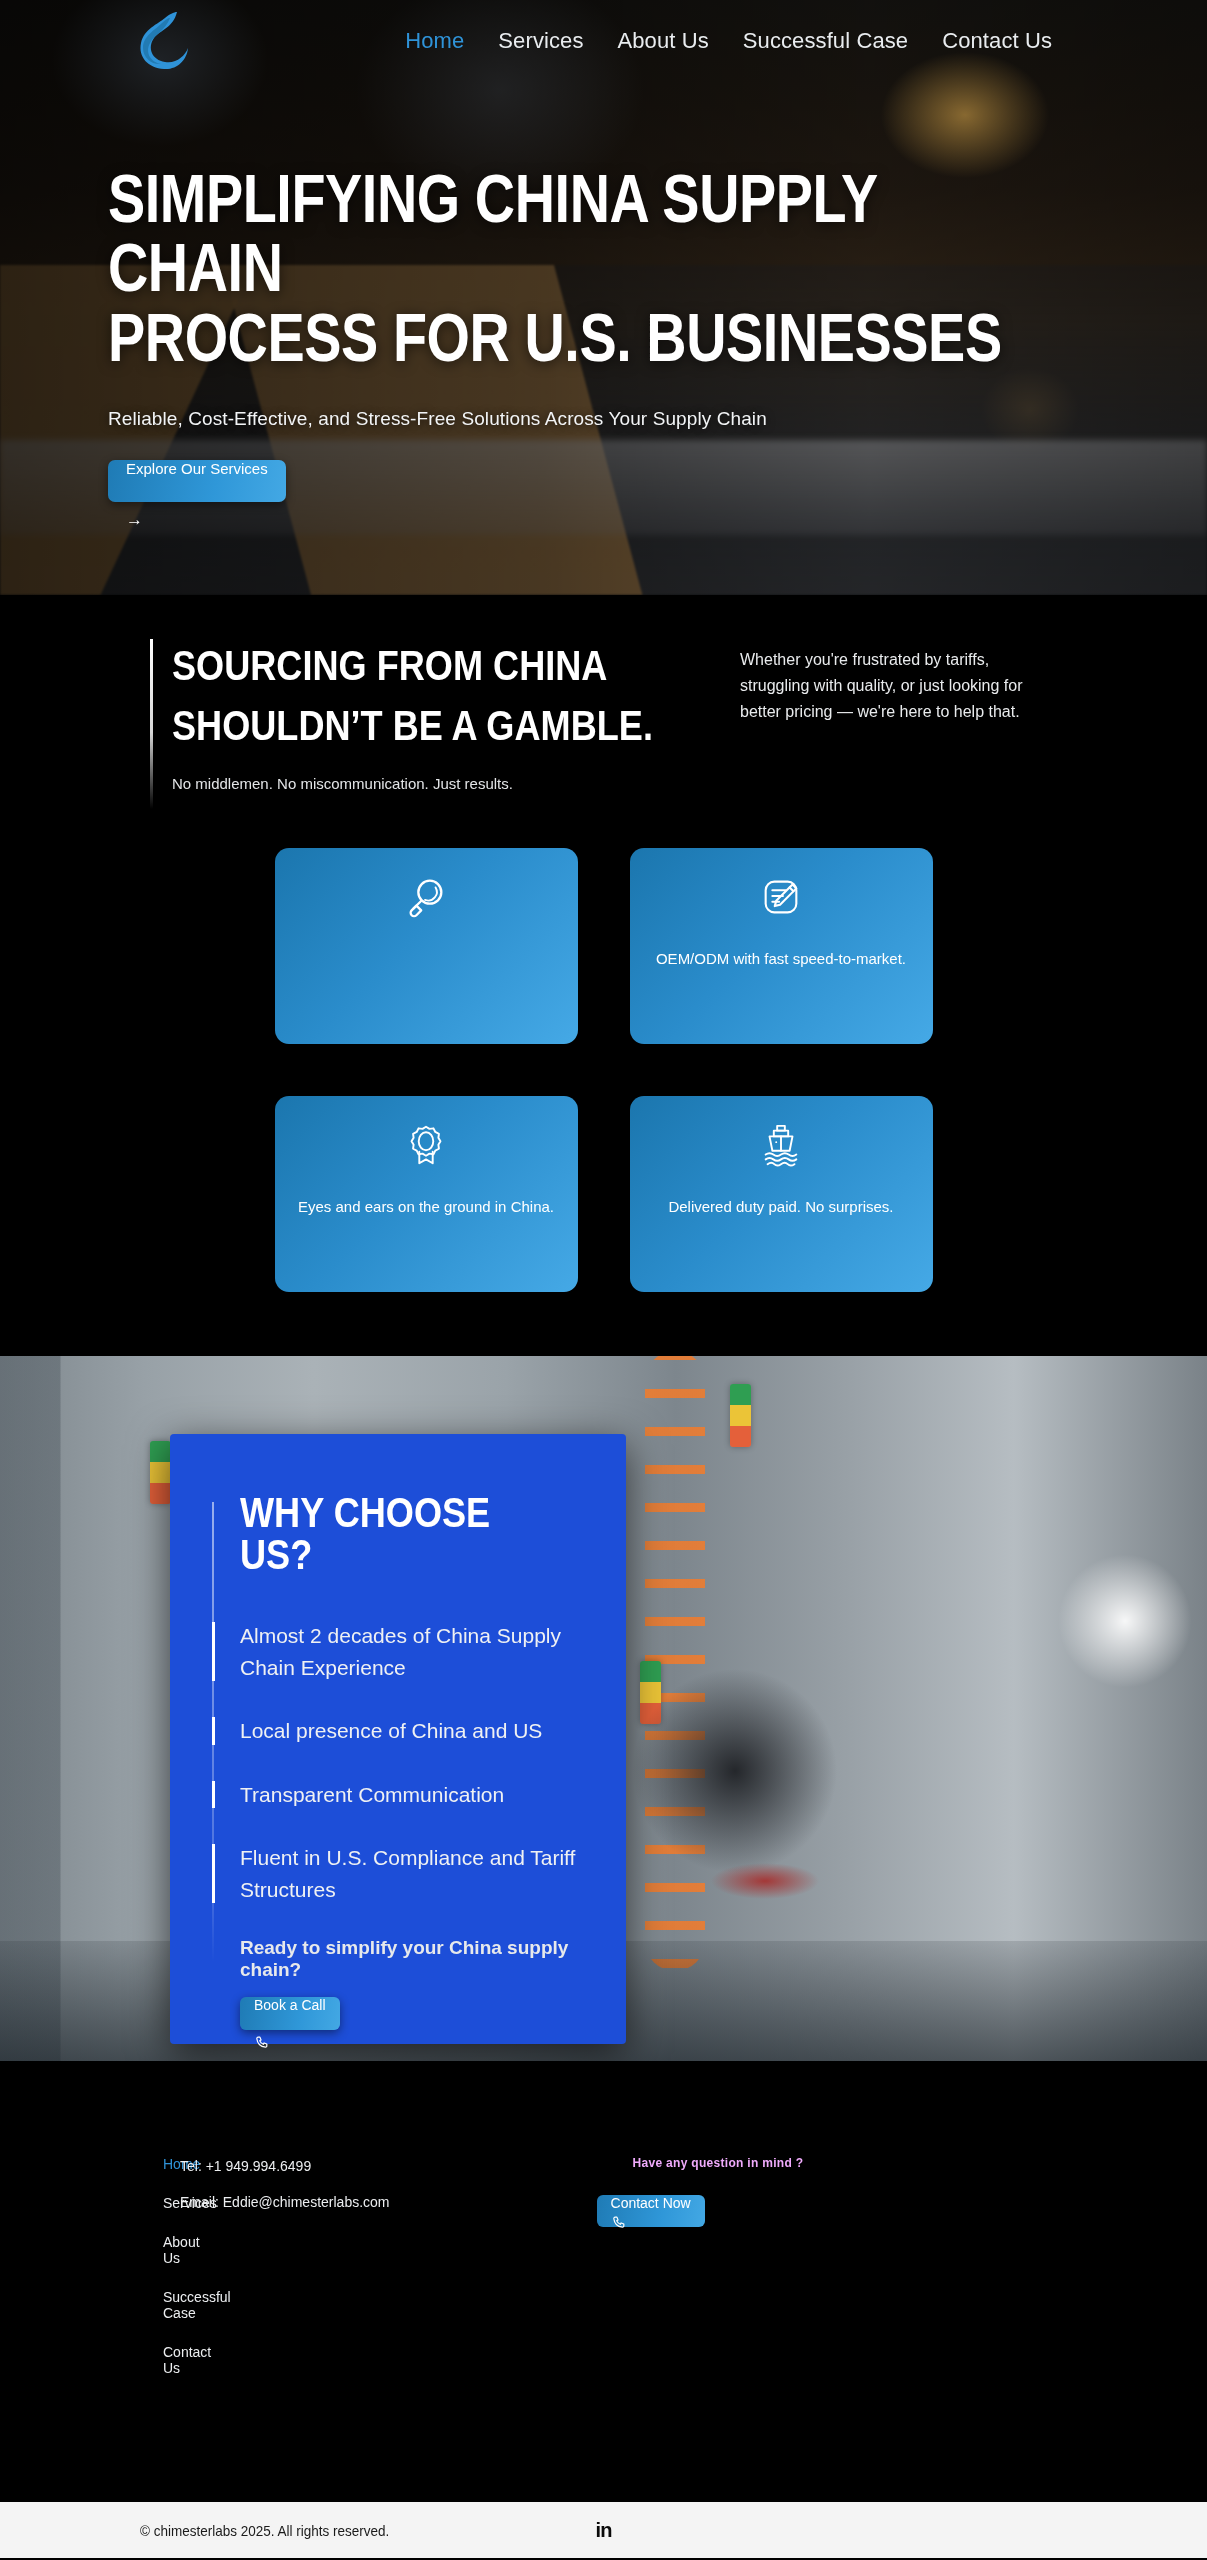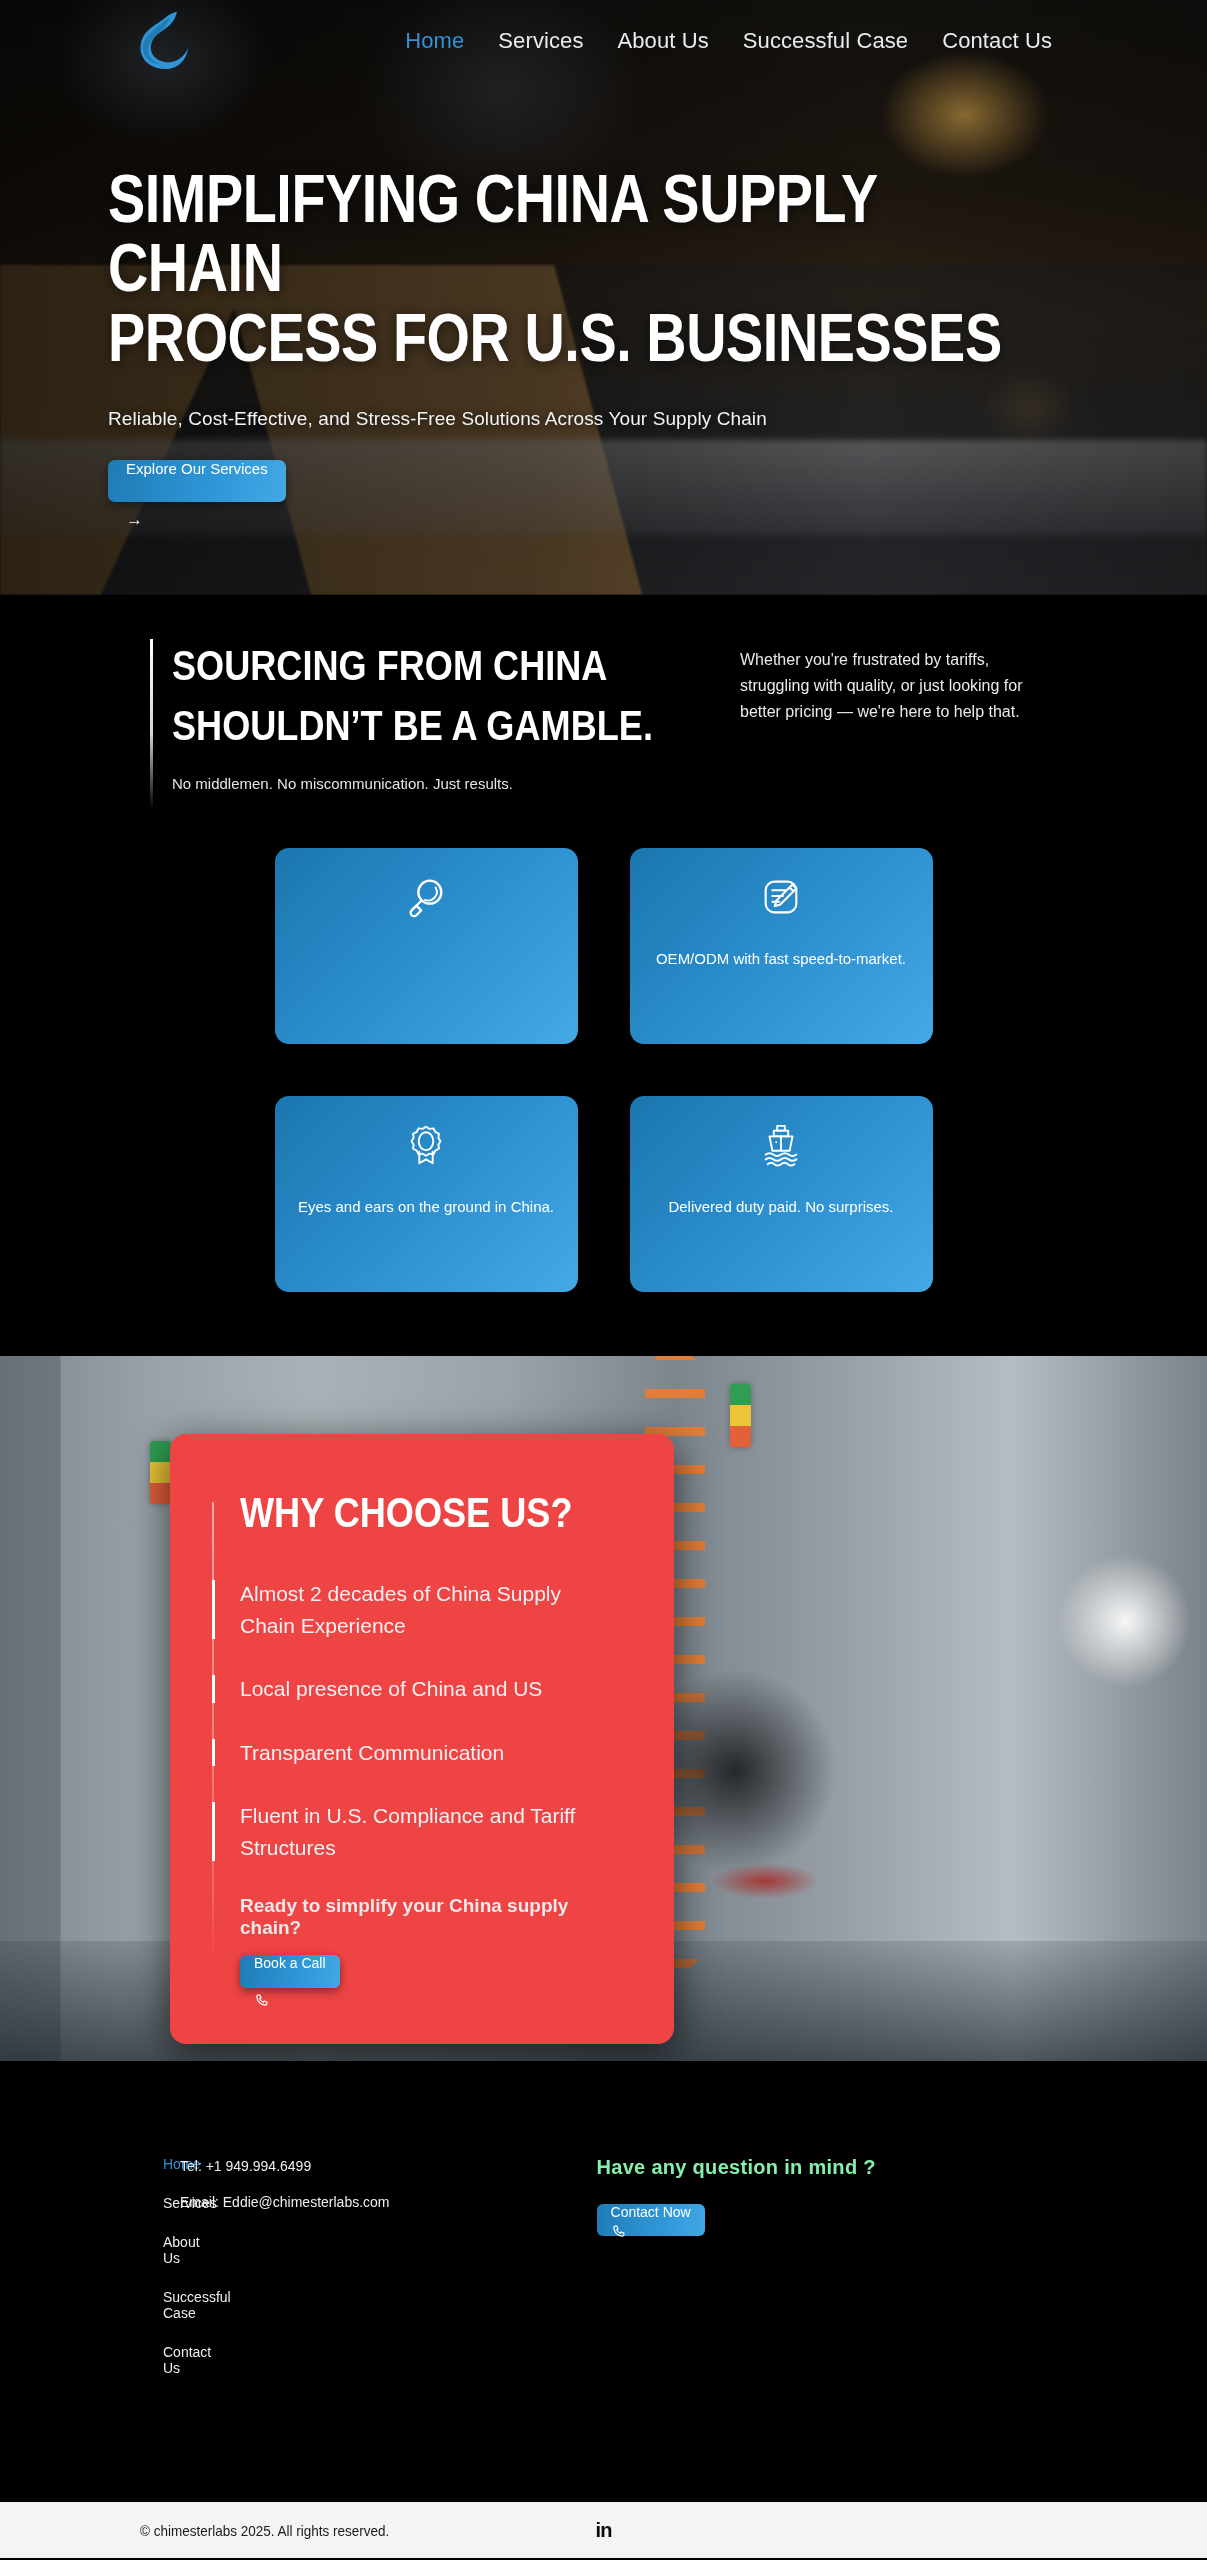--- a/index.html
+++ b/index.html
@@ -215,23 +215,23 @@
     background: repeating-linear-gradient(180deg, rgba(236,124,48,.9) 0 9px, rgba(236,124,48,0) 9px 38px);
     border-radius: 30px;
     filter: blur(.6px);
   }
   .sig-light { position:absolute; width:21px; border-radius:3px; overflow:hidden;
     box-shadow:0 0 6px rgba(0,0,0,.3); }
   .sig-light i { display:block; height:21px; }
   .why-panel {
     position:absolute;
     left: 170px; top: 1434px;
-    width: 504px; height: 610px;
-    background:#ef4444;
-    border-radius: 16px;
+    width: 456px; height: 610px;
+    background:#1d4ed8;
+    border-radius: 4px;
     box-shadow: 0 10px 40px rgba(0,0,0,.65);
     z-index: 5;
     padding: 58px 42px 0 42px;
   }
   .why-inner { position:relative; padding-left: 28px; height:100%; }
   .why-rule {
     position:absolute; left:0; top:10px; width:2px; height: 460px;
     background: linear-gradient(180deg, rgba(255,255,255,.55), rgba(255,255,255,.18) 85%, rgba(255,255,255,0));
   }
   .why-title {
@@ -281,21 +281,21 @@
     padding: 95px 0 0 0;
     display:flex;
     position:relative;
   }
   .f-nav { padding-left: 163px; width: 180px; display:flex; flex-direction:column; gap: 23px; }
   .f-link { color:#eceef0; font-size: 14px; text-decoration:none; cursor:pointer; }
   .f-link.active { color:#2f93d8; }
   .f-contact { margin-left: 0; padding-top: 2px; display:flex; flex-direction:column; gap: 20px; }
   .f-contact div { color:#eceef0; font-size: 14px; }
   .f-cta { margin-left: 207px; padding-top: 0; }
-  .f-cta-title { color:#86efac; font-size: 20px; font-weight:bold; letter-spacing:.3px; }
+  .f-cta-title { color:#f0abfc; font-size: 12px; font-weight:bold; letter-spacing:.3px;margin-left:36px; }
   .btn-contact {
     margin-top: 25px;
     height: 32px; padding: 0 14px;
     border-radius: 6px; font-size: 14px; gap: 4px;
   }
   .copyright {
     margin-top: 126px;
     height: 56px;
     background:#f4f4f4;
     display:flex; align-items:center;

